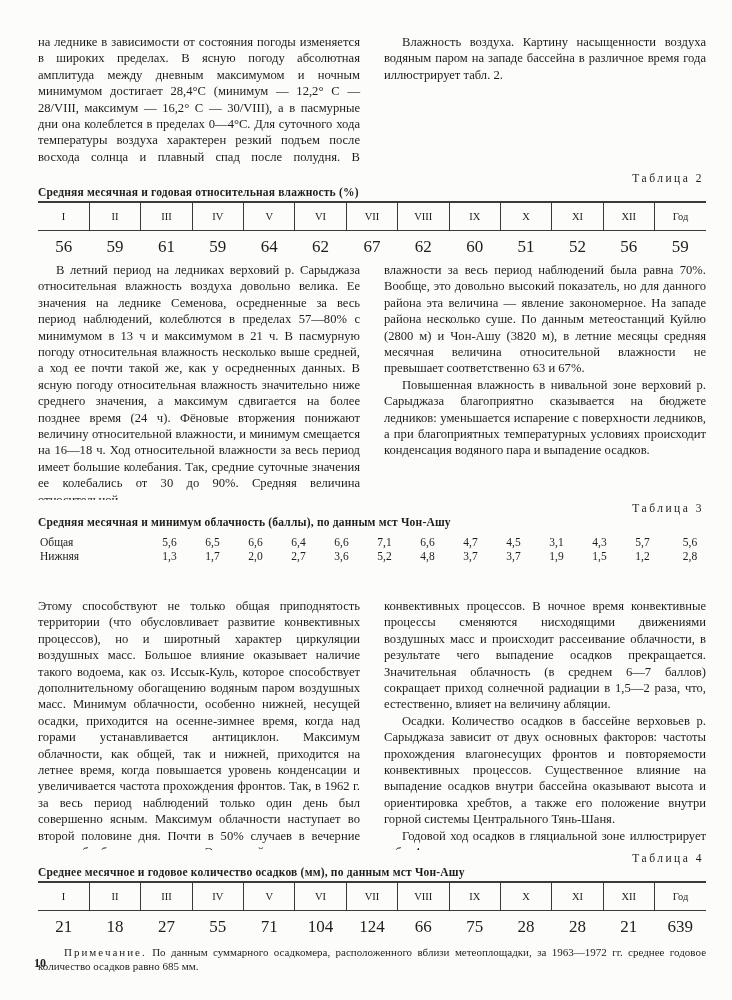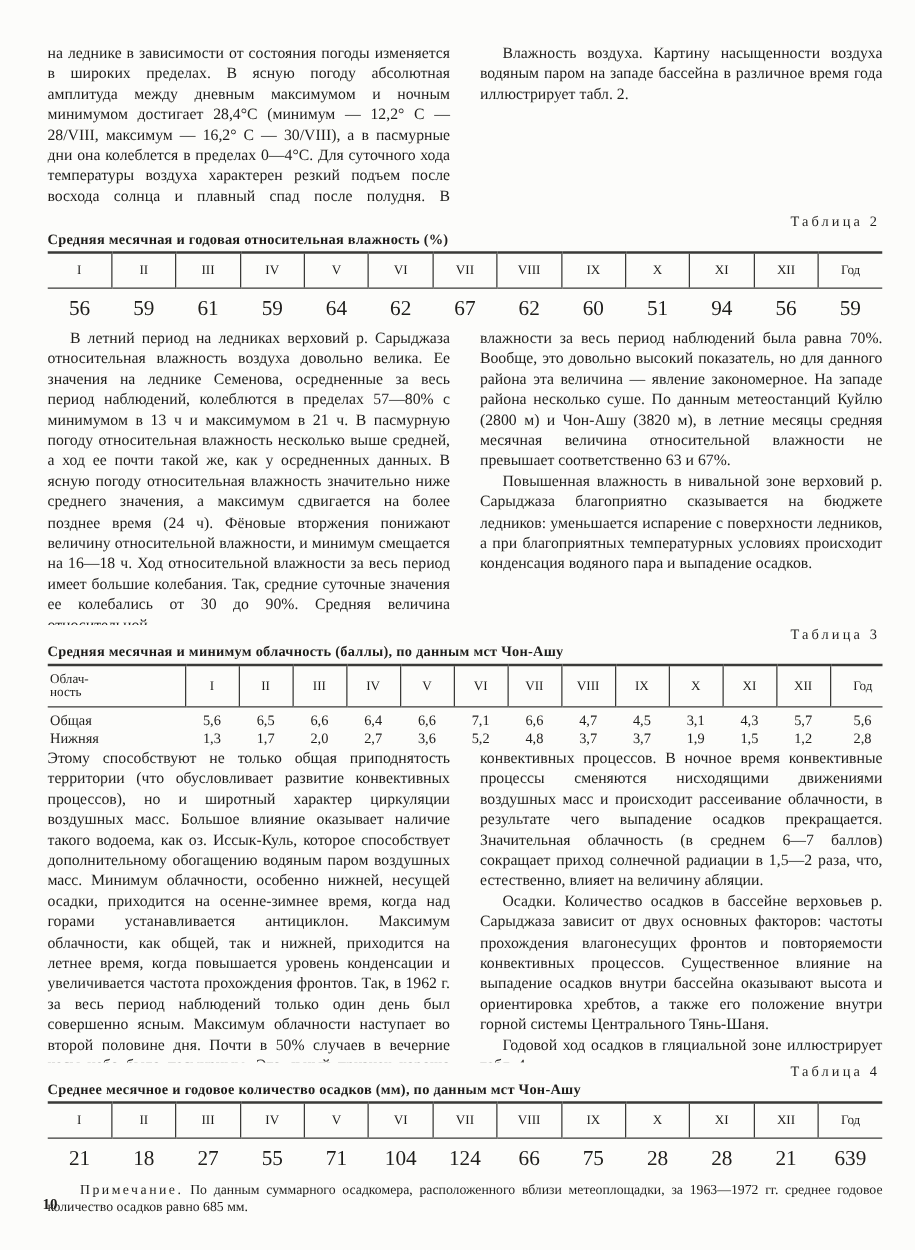--- a/index.html
+++ b/index.html
@@ -90,21 +90,21 @@
             <td>56</td>
             <td>59</td>
             <td>61</td>
             <td>59</td>
             <td>64</td>
             <td>62</td>
             <td>67</td>
             <td>62</td>
             <td>60</td>
             <td>51</td>
-            <td>94</td>
+            <td>52</td>
             <td>56</td>
             <td>59</td>
           </tr>
     </tbody>
       </table>
   </div>
 
   <div class="sec s2 cols">
     <div class="col">
       <p class="just ind cont">В летний период на ледниках верховий р. Сарыджаза относительная влажность воздуха довольно велика. Ее значения на леднике Семенова, осредненные за весь период наблюдений, колеблются в пределах 57—80% с минимумом в 13 ч и максимумом в 21 ч. В пасмурную погоду относительная влажность несколько выше средней, а ход ее почти такой же, как у осредненных данных. В ясную погоду относительная влажность значительно ниже среднего значения, а максимум сдвигается на более позднее время (24 ч). Фёновые вторжения понижают величину относительной влажности, и минимум смещается на 16—18 ч. Ход относительной влажности за весь период имеет большие колебания. Так, средние суточные значения ее колебались от 30 до 90%. Средняя величина относительной</p>
@@ -118,37 +118,20 @@
   <div class="tblock tb3">
     <div class="tlabel">Таблица 3</div>
     <div class="ttitle">Средняя месячная и минимум облачность (баллы), по данным мст Чон-Ашу</div>
     <table class="t14">
       <colgroup>
           <col style="width:110px">
           <col span="12" style="width:43px">
           <col style="width:52px">
         </colgroup>
       <tbody>
-          <tr class="thead">
-            <td class="stubh">Облач-
-ность</td>
-            <td>I</td>
-            <td>II</td>
-            <td>III</td>
-            <td>IV</td>
-            <td>V</td>
-            <td>VI</td>
-            <td>VII</td>
-            <td>VIII</td>
-            <td>IX</td>
-            <td>X</td>
-            <td>XI</td>
-            <td>XII</td>
-            <td>Год</td>
-          </tr>
       <tr class="r1">
             <td class="rowname">Общая</td>
             <td>5,6</td>
             <td>6,5</td>
             <td>6,6</td>
             <td>6,4</td>
             <td>6,6</td>
             <td>7,1</td>
             <td>6,6</td>
             <td>4,7</td>

